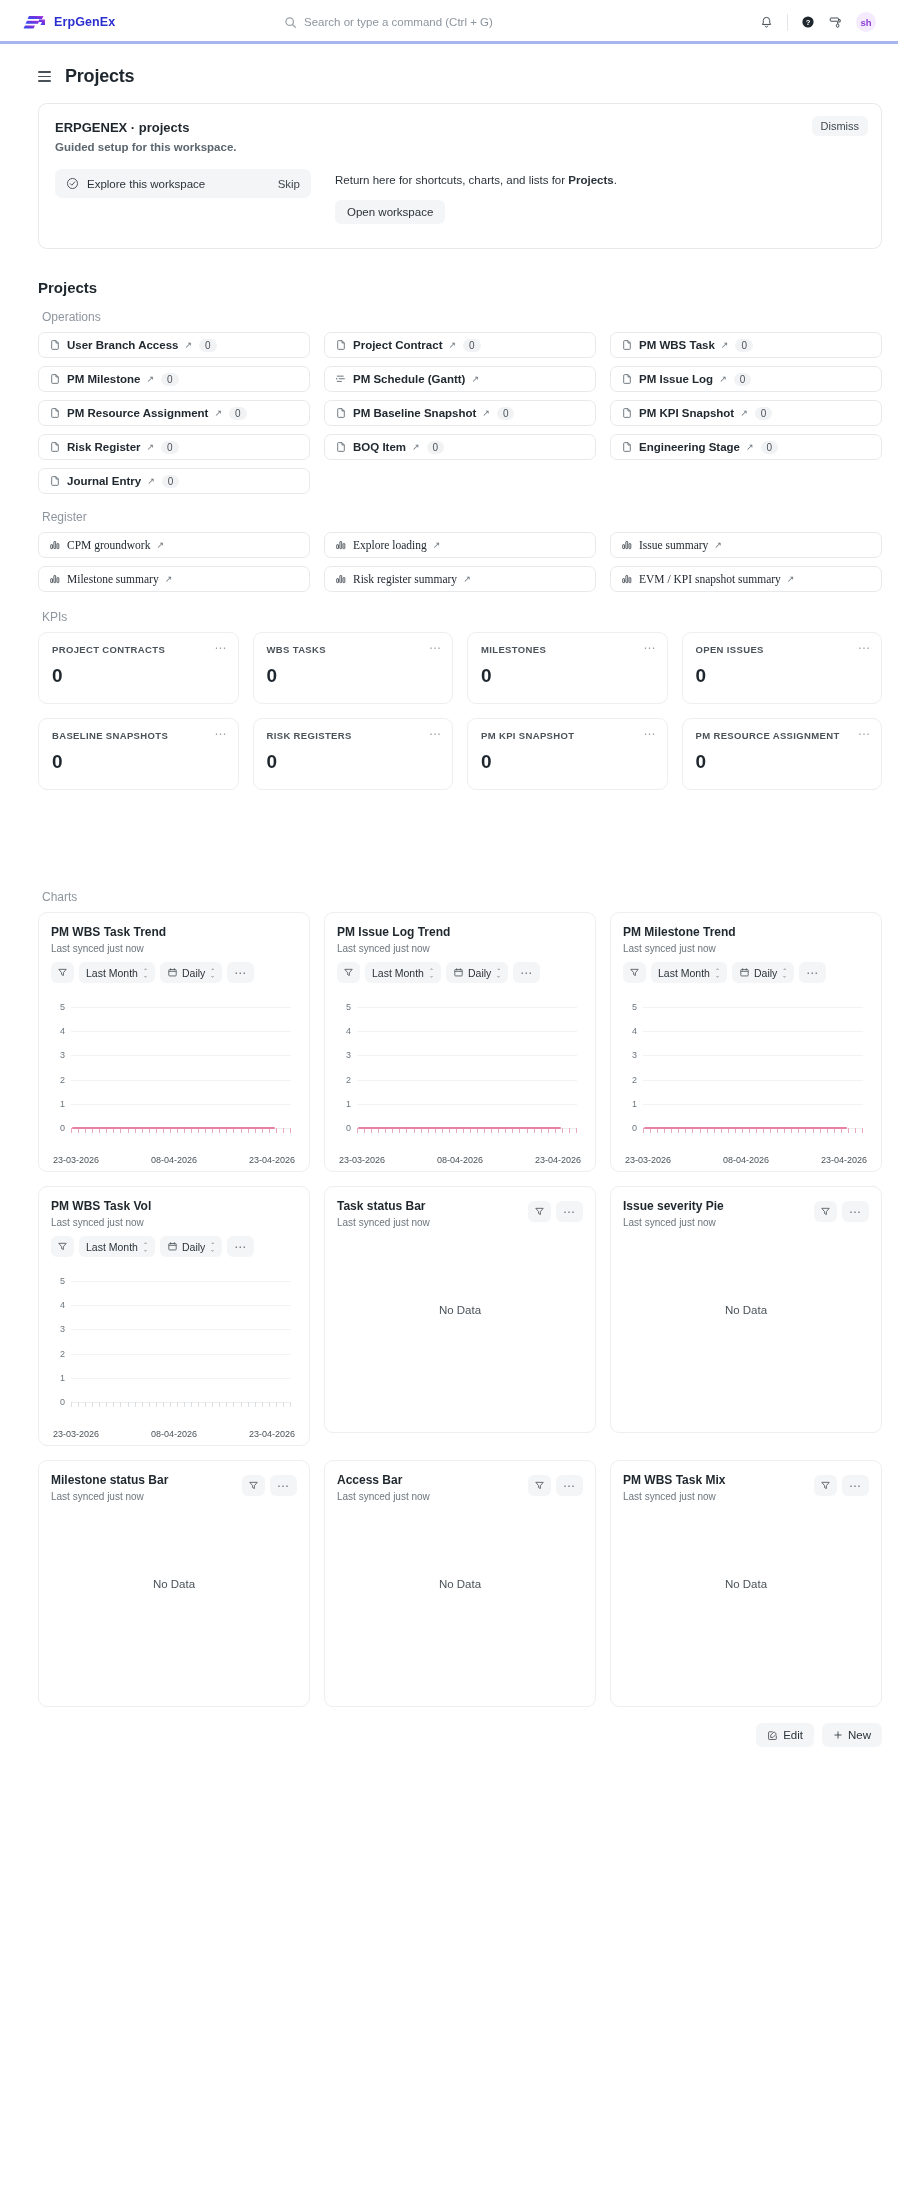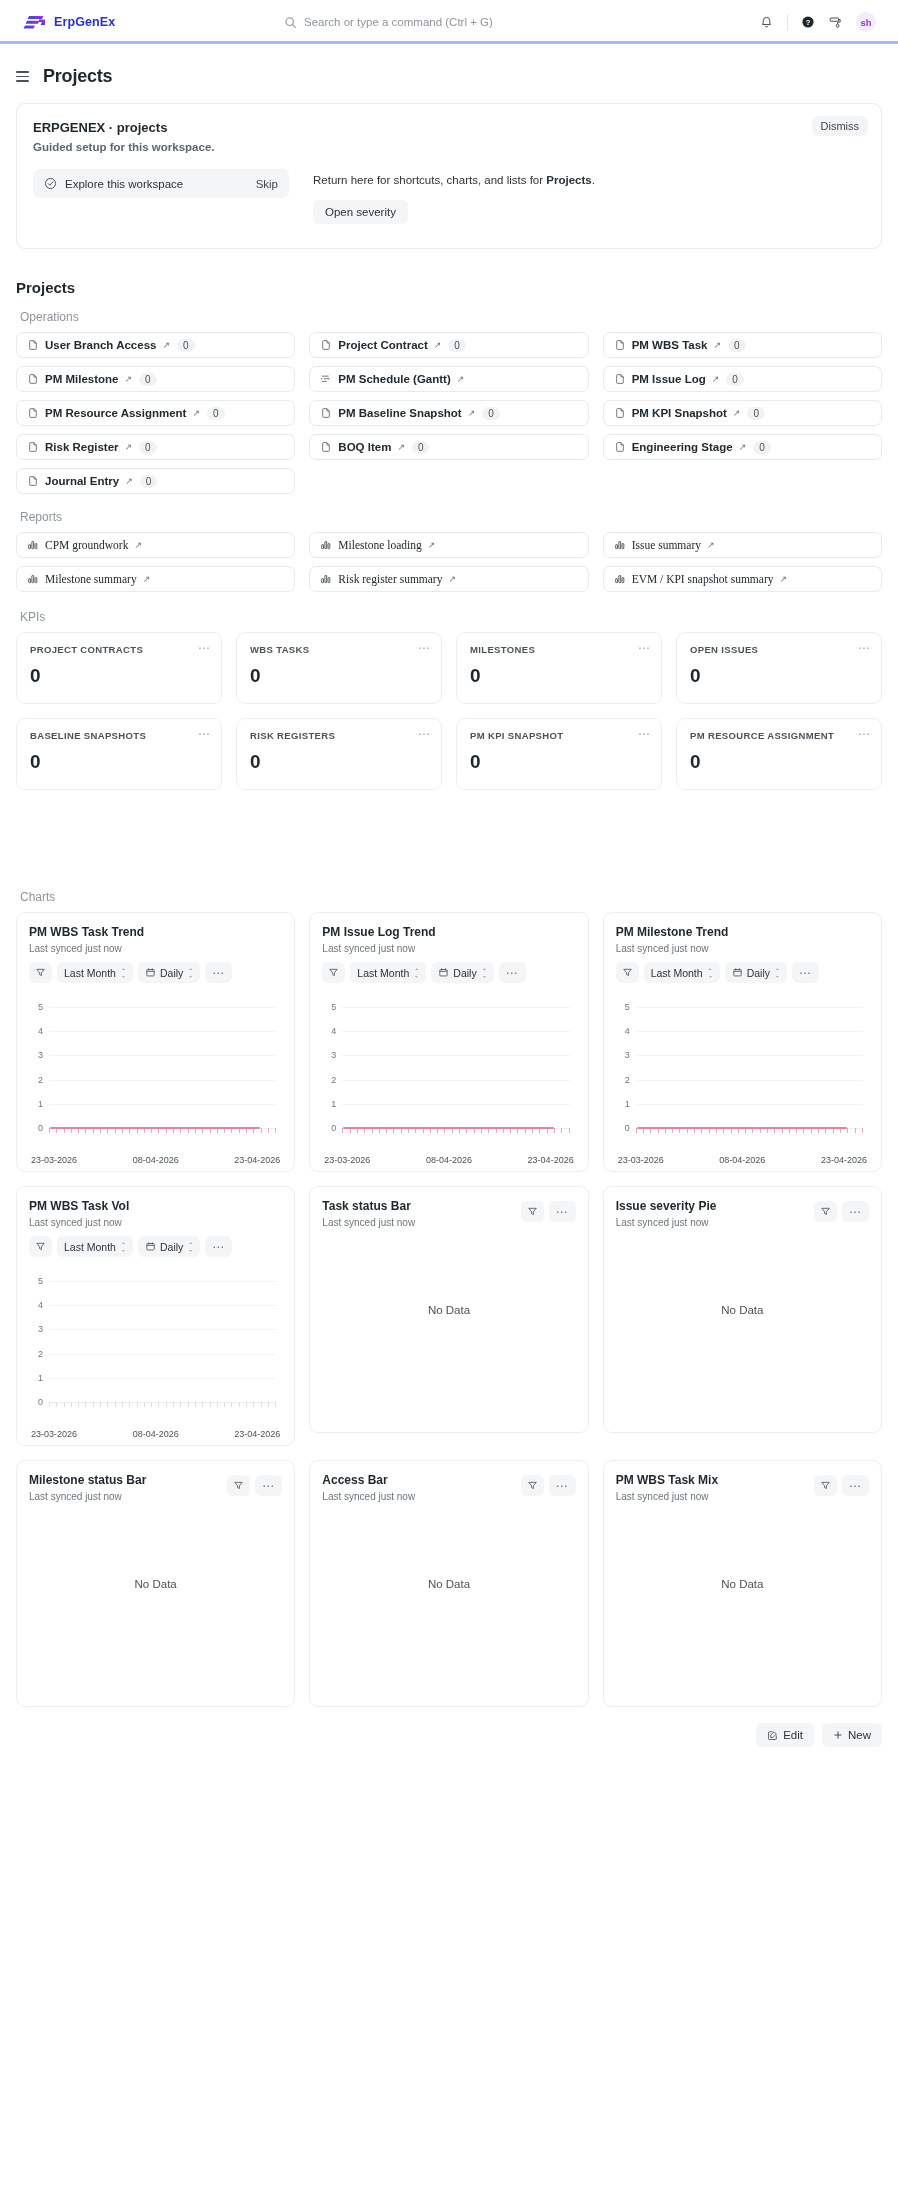--- a/index.html
+++ b/index.html
@@ -52,21 +52,21 @@
   }
   .nav-sep { width:1px; height:17px; background:#e2e6ea; }
   .avatar {
     width: 20px; height: 20px; border-radius: 50%;
     background: #f5ebff;
     display: flex; align-items: center; justify-content: center;
     font-size: 9.5px; font-weight: 600; color: #8b3fd4;
   }
 
   
-  .page { padding: 0 16px; }
+  .page { padding: 0 16px; margin-left: 22px; }
   .page-head {
     display: flex; align-items: center; gap: 14px;
     padding: 22px 0 16px 0;
   }
   .page-title { font-size: 18px; font-weight: 700; letter-spacing: -.2px; }
   .hamb { display:flex; flex-direction:column; gap:3px; }
   .hamb i { display:block; height:1.4px; background:#4a5259; border-radius:1px; }
   .hamb i:nth-child(1){ width:13px; }
   .hamb i:nth-child(2){ width:13px; }
   .hamb i:nth-child(3){ width:13px; }
@@ -327,21 +327,21 @@
               <circle cx="8" cy="8" r="6.2"></circle>
                 <path d="M5.3 8.2 7.2 10.1 10.8 6" stroke-linecap="round" stroke-linejoin="round"></path>
             </svg>
           </span>
           <span class="step-label">Explore this workspace</span>
           <span class="step-skip">Skip</span>
         </div>
       </div>
       <div class="right-col">
         <div class="right-text"><span>Return here for shortcuts, charts, and lists for </span><b>Projects</b><span>.</span></div>
-        <button class="open-ws">Open severity</button>
+        <button class="open-ws">Open workspace</button>
       </div>
     </div>
   </div>
 
   <div class="sec-title">Projects</div>
 
   <div class="group-label">Operations</div>
   <div class="grid3" id="operations-grid">
       <div class="pill">
         <span style="display: flex;">
@@ -482,42 +482,42 @@
             <path d="M9.3 2.2H4.6a1 1 0 0 0-1 1v9.6a1 1 0 0 0 1 1h6.8a1 1 0 0 0 1-1V5.3Z" stroke-linejoin="round"></path>
             <path d="M9.3 2.2v3.1h3.1" stroke-linejoin="round"></path>
           </svg>
         </span>
         <span class="pill-label">Journal Entry</span>
         <span class="pill-arrow">↗</span>
         <span class="pill-count">0</span>
       </div>
     </div>
 
-  <div class="group-label" style="margin-top:16px">Reports</div>
+  <div class="group-label" style="margin-top:16px">Register</div>
   <div class="grid3" id="reports-grid">
       <div class="pill pill-report">
         <span style="display: flex;">
           <svg width="12" height="12" viewBox="0 0 16 16" fill="none" stroke="#3f474e" stroke-width="1.15">
             <rect x="2.3" y="7.6" width="2.4" height="5.2" rx="0.5"></rect>
             <rect x="6.5" y="3.4" width="2.4" height="9.4" rx="0.5"></rect>
             <rect x="10.7" y="6.2" width="2.4" height="6.6" rx="0.5"></rect>
           </svg>
         </span>
         <span class="pill-label">CPM groundwork</span>
         <span class="pill-arrow">↗</span>
       </div>
       <div class="pill pill-report">
         <span style="display: flex;">
           <svg width="12" height="12" viewBox="0 0 16 16" fill="none" stroke="#3f474e" stroke-width="1.15">
             <rect x="2.3" y="7.6" width="2.4" height="5.2" rx="0.5"></rect>
             <rect x="6.5" y="3.4" width="2.4" height="9.4" rx="0.5"></rect>
             <rect x="10.7" y="6.2" width="2.4" height="6.6" rx="0.5"></rect>
           </svg>
         </span>
-        <span class="pill-label">Milestone loading</span>
+        <span class="pill-label">Explore loading</span>
         <span class="pill-arrow">↗</span>
       </div>
       <div class="pill pill-report">
         <span style="display: flex;">
           <svg width="12" height="12" viewBox="0 0 16 16" fill="none" stroke="#3f474e" stroke-width="1.15">
             <rect x="2.3" y="7.6" width="2.4" height="5.2" rx="0.5"></rect>
             <rect x="6.5" y="3.4" width="2.4" height="9.4" rx="0.5"></rect>
             <rect x="10.7" y="6.2" width="2.4" height="6.6" rx="0.5"></rect>
           </svg>
         </span>

